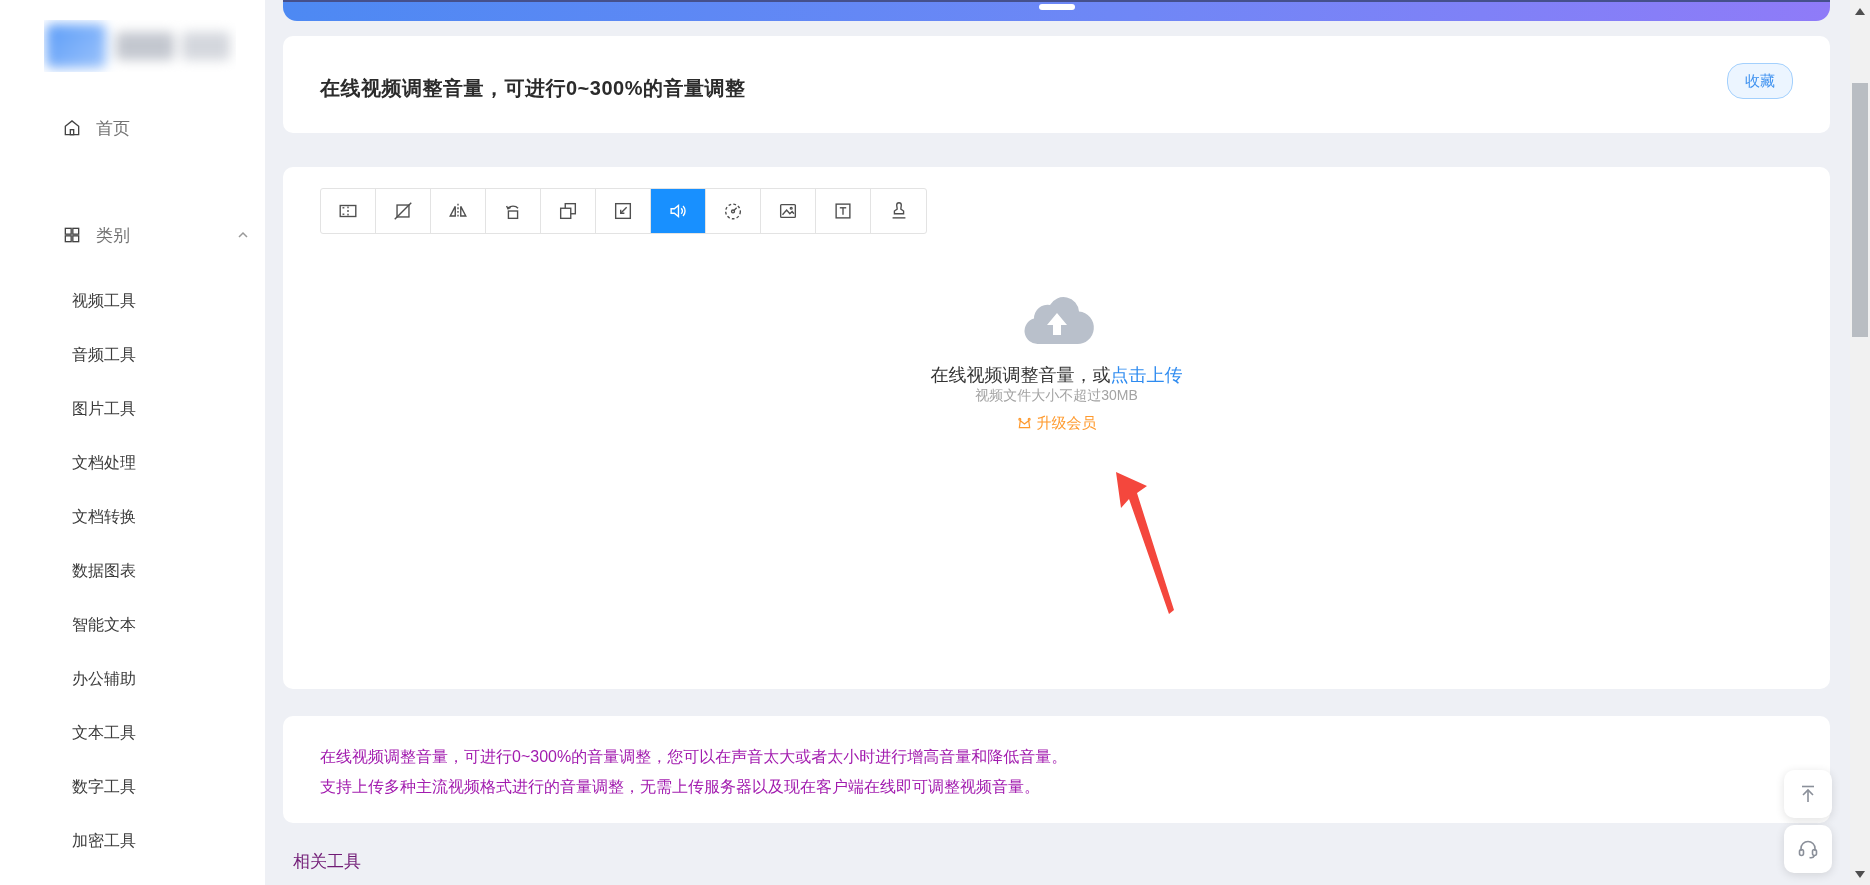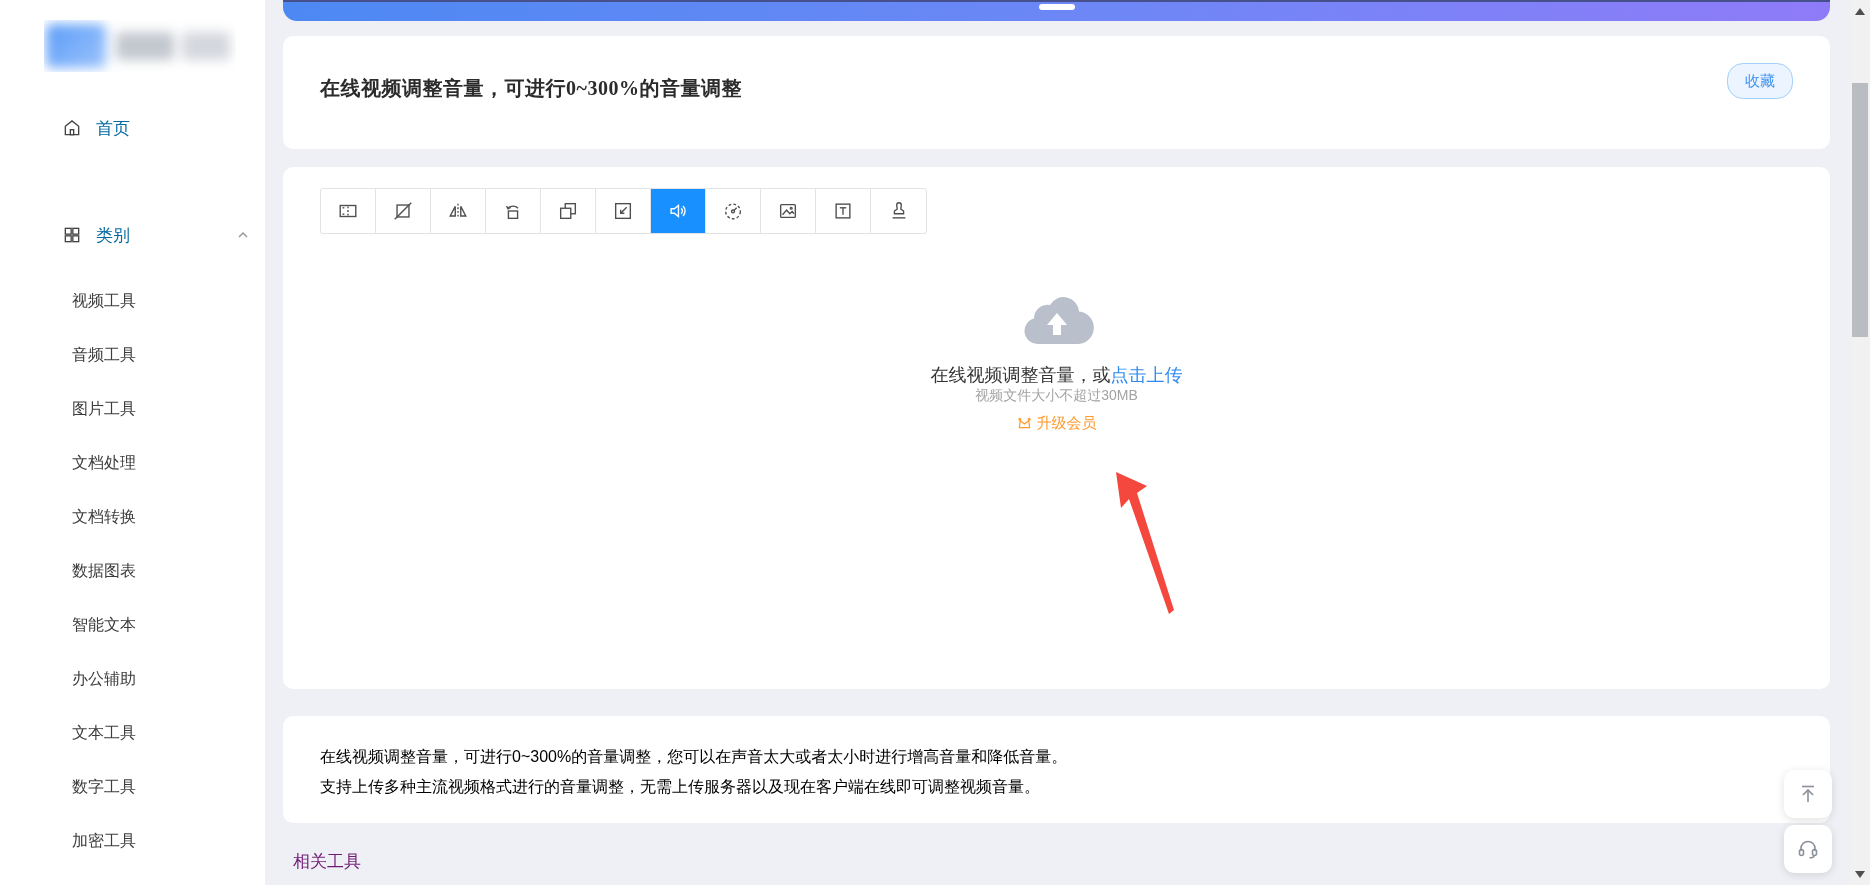--- a/index.html
+++ b/index.html
@@ -8,34 +8,34 @@
 
   
   .sidebar { position:absolute; left:0; top:0; width:265px; height:885px; background:#fff; z-index:2; }
   .logo-wrap { position:absolute; left:44px; top:20px; width:192px; height:52px; overflow:hidden; }
   .logo-blur { position:absolute; inset:0; filter:blur(6px); }
   .logo-blur .b1 { position:absolute; left:2px; top:4px; width:60px; height:44px; background:linear-gradient(135deg,#5b9cf8,#9cc3fb); border-radius:6px; }
   .logo-blur .b2 { position:absolute; left:72px; top:12px; width:58px; height:28px; background:#c3c7cf; border-radius:4px; }
   .logo-blur .b3 { position:absolute; left:138px; top:12px; width:48px; height:28px; background:#d4d7dd; border-radius:4px; }
   .nav-item { position:absolute; left:0; width:265px; height:40px; display:flex; align-items:center; cursor:pointer; }
   .nav-item .nicon { position:absolute; left:62px; width:20px; height:20px; display:flex; align-items:center; justify-content:center; }
-  .nav-item .nlabel { position:absolute; left:96px; font-size:17px; color:#0369a1;font-family:Liberation Mono, monospace; }
+  .nav-item .nlabel { position:absolute; left:96px; font-size:17px; color:#737373;font-family:Liberation Mono, monospace; }
   .nav-item .chev { position:absolute; left:236px; width:14px; height:14px; }
   .sub-item { position:absolute; left:72px; width:160px; height:34px; display:flex; align-items:center; font-size:16px; color:#3c3c3c; cursor:pointer; }
 
   
   .topbar { position:absolute; left:283px; top:0; width:1547px; height:21px;
             background:linear-gradient(90deg,#4d89f3 0%,#6f87f6 55%,#8f7bf8 100%);
             border-radius:0 0 14px 14px; border-top:2px solid #45508c; z-index:3; }
   .topbar .handle { position:absolute; left:50%; top:2px; transform:translateX(-50%);
             width:36px; height:6px; background:#fff; border-radius:3px; }
 
   
   .card { position:absolute; left:283px; width:1547px; background:#fff; border-radius:10px; }
-  .card-title { top:36px; height:113px;font-family:Liberation Serif, serif; }
+  .card-title { top:36px; height:97px; }
   .page-title { position:absolute; left:37px; top:0; height:105px; display:flex; align-items:center;
                 font-size:20px; font-weight:600; color:#2b2b2b; letter-spacing:.5px; }
   .fav-btn { position:absolute; right:37px; top:27px; width:66px; height:36px; background:#ecf5ff;
              border:1px solid #a3d0fd; border-radius:16px; color:#3f92f0; font-size:15px;
              display:flex; align-items:center; justify-content:center; cursor:pointer; }
 
   .card-tool { top:167px; height:522px; }
   .toolbar { position:absolute; left:37px; top:21px; height:46px; display:flex;
              border:1px solid #e3e3e3; border-radius:3px; background:#fff; }
   .tool-cell { width:55px; height:44px; display:flex; align-items:center; justify-content:center;
@@ -48,21 +48,21 @@
   .upload-zone { position:absolute; left:0; top:120px; width:1547px; height:300px; text-align:center; cursor:pointer; }
   .cloud { display:block; margin:0 auto; }
   .up-line1 { margin-top:14px; font-size:18px; color:#333; }
   .up-link { color:#2e8bf0; cursor:pointer; }
   .up-line2 { font-size:14px; color:#a3a3a3; }
   .up-line3 { margin-top:9px; font-size:15px; color:#ff9a2e; display:flex; align-items:center; justify-content:center; gap:5px; cursor:pointer; }
 
   .arrow-annot { position:absolute; left:1100px; top:462px; z-index:5; pointer-events:none; }
 
   .card-desc { top:716px; height:107px; }
-  .desc-text { position:absolute; left:37px; top:26px; font-size:16px; color:#000000; line-height:30px; }
+  .desc-text { position:absolute; left:37px; top:26px; font-size:16px; color:#a21caf; line-height:30px; }
 
   .related-title { position:absolute; left:293px; top:850px; font-size:17px; font-weight:500; color:#701a75; }
 
   
   .float-btn { position:absolute; left:1784px; width:48px; height:48px; background:#fff; border-radius:10px;
                box-shadow:0 2px 10px rgba(0,0,0,.12); display:flex; align-items:center; justify-content:center;
                cursor:pointer; z-index:4; }
   .float-btn svg { stroke:#8a8f99; fill:none; stroke-width:1.6; }
   .btn-top { top:770px; }
   .btn-service { top:825px; }

